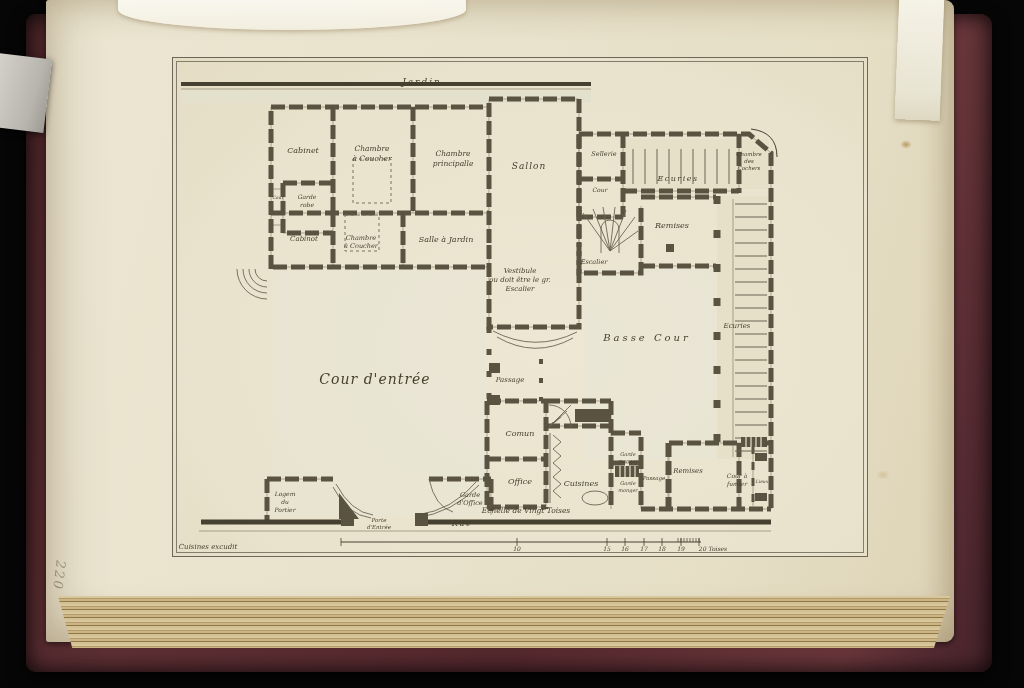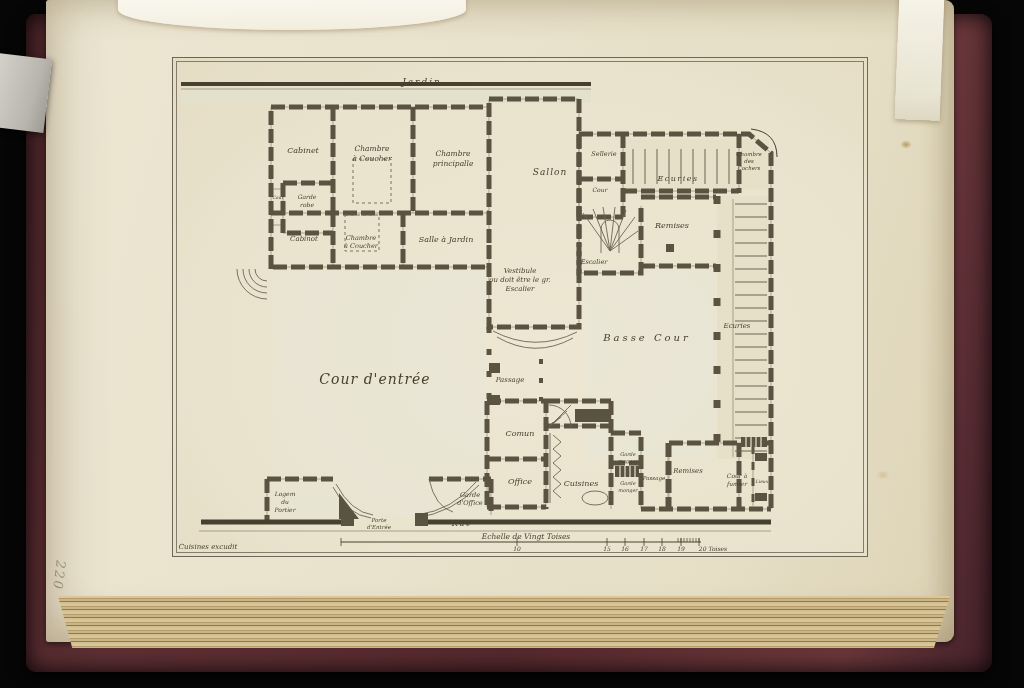--- a/index.html
+++ b/index.html
@@ -258,21 +258,21 @@
     </g>
   </svg>
 
   <div class="plate-labels" id="plate-labels">
       <span class="plan-label" style="left: 249px; top: 14px; font-size: 9px; letter-spacing: 2px; margin-top: 11px;">Jardin</span>
       <span class="plan-label" style="left: 130px; top: 93px; font-size: 8px;">Cabinet</span>
       <span class="plan-label" style="left: 199px; top: 96px; font-size: 7.5px;">Chambre
 à Coucher</span>
       <span class="plan-label" style="left: 280px; top: 101px; font-size: 7.5px;">Chambre
 principalle</span>
-      <span class="plan-label" style="left: 356px; top: 115px; font-size: 9px; letter-spacing: 1px; margin-left: 21px;">Sallon</span>
+      <span class="plan-label" style="left: 356px; top: 109px; font-size: 9px; letter-spacing: 1px;">Sallon</span>
       <span class="plan-label" style="left: 134px; top: 143px; font-size: 6px;">Garde
 robe</span>
       <span class="plan-label" style="left: 105px; top: 140px; font-size: 4.5px;">Cour</span>
       <span class="plan-label" style="left: 131px; top: 182px; font-size: 7px;">Cabinot</span>
       <span class="plan-label" style="left: 188px; top: 184px; font-size: 6.5px;">Chambre
 à Coucher</span>
       <span class="plan-label" style="left: 273px; top: 182px; font-size: 8px;">Salle à Jardin</span>
       <span class="plan-label" style="left: 347px; top: 223px; font-size: 7px;">Vestibule
 ou doit être le gr.
 Escalier</span>
@@ -301,21 +301,21 @@
 fumier</span>
       <span class="plan-label" style="left: 589px; top: 424px; font-size: 4.5px;">Lieux</span>
       <span class="plan-label" style="left: 112px; top: 444px; font-size: 6px;">Logem
 du
 Portier</span>
       <span class="plan-label" style="left: 297px; top: 441px; font-size: 6.5px;">Garde
 d'Office</span>
       <span class="plan-label" style="left: 206px; top: 466px; font-size: 5.5px;">Porte
 d'Entrée</span>
       <span class="plan-label" style="left: 289px; top: 466px; font-size: 8px; letter-spacing: 1.5px;">Rue</span>
-      <span class="plan-label" style="left: 353px; top: 479px; font-size: 7.5px;">Echelle de Vingt Toises</span>
+      <span class="plan-label" style="left: 353px; top: 453px; font-size: 7.5px;">Echelle de Vingt Toises</span>
       <span class="plan-label" style="left: 35px; top: 490px; font-size: 7px;">Cuisines excudit</span>
       <span class="scale-num" style="left: 344px; top: 490px;">10</span>
       <span class="scale-num" style="left: 434px; top: 490px;">15</span>
       <span class="scale-num" style="left: 452px; top: 490px;">16</span>
       <span class="scale-num" style="left: 471px; top: 490px;">17</span>
       <span class="scale-num" style="left: 489px; top: 490px;">18</span>
       <span class="scale-num" style="left: 508px; top: 490px;">19</span>
       <span class="scale-num" style="left: 540px; top: 490px;">20 Toises</span>
     </div>
 </div>

